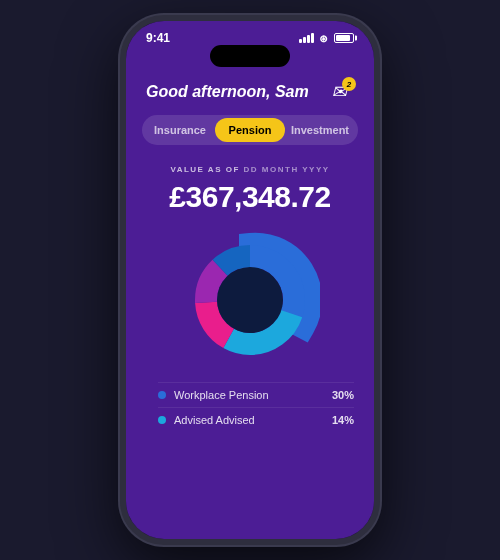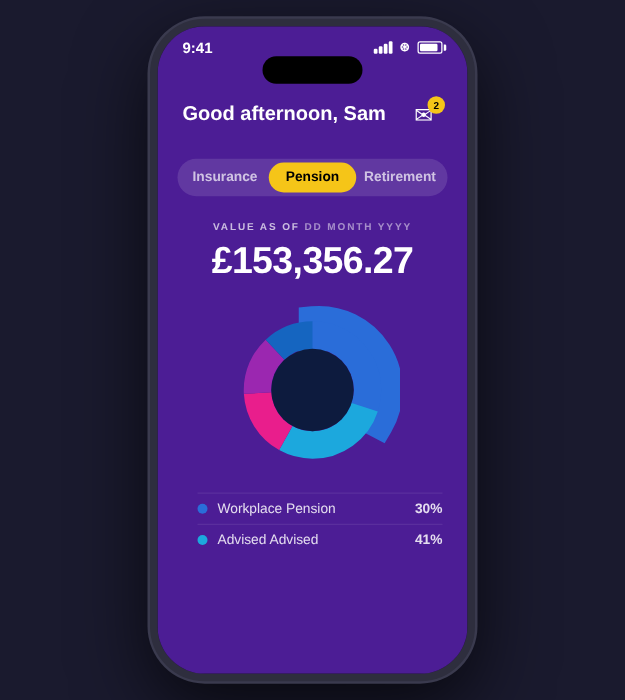--- a/index.html
+++ b/index.html
@@ -130,20 +130,21 @@
       border-radius: 20px;
       margin: -4px auto 8px;
     }
 
     
     .header {
       display: flex;
       justify-content: space-between;
       align-items: center;
       padding: 4px 20px 10px;
+      font-style: italic;
     }
 
     .greeting {
       color: white;
       font-size: 16px;
       font-weight: 700;
     }
 
     .notification-icon {
       position: relative;
@@ -174,21 +175,21 @@
       font-weight: 700;
       color: #000;
     }
 
     
     .tab-bar {
       display: flex;
       align-items: center;
       background: rgba(255,255,255,0.12);
       border-radius: 20px;
-      margin: 12px 16px 16px;
+      margin: 0 16px 16px;
       padding: 3px;
     }
 
     .tab-item {
       flex: 1;
       text-align: center;
       padding: 6px 4px;
       border-radius: 16px;
       font-size: 11px;
       font-weight: 600;
@@ -307,29 +308,29 @@
       <span class="greeting">Good afternoon, Sam</span>
       <div class="notification-icon">
         <span class="mail-icon">✉</span>
         <div class="notification-badge">2</div>
       </div>
     </div>
 
     <div class="tab-bar">
       <div class="tab-item">Insurance</div>
       <div class="tab-item active">Pension</div>
-      <div class="tab-item">Retirement</div>
+      <div class="tab-item">Investment</div>
     </div>
 
     <div class="value-section">
       <div class="value-label">
         <span>VALUE AS OF</span>
         <strong>DD MONTH YYYY</strong>
       </div>
-      <div class="value-amount">£153,356.27</div>
+      <div class="value-amount">£367,348.72</div>
     </div>
 
     <div class="chart-container">
       <svg class="donut-chart" viewBox="0 0 140 140">
 
         <path d="M70,70 L70,14 A56,56 0 0,1 123.5,98 Z" fill="none" stroke="#2a6dd9" stroke-width="22" stroke-linecap="butt" stroke-dasharray="0"></path>
 
         <circle cx="70" cy="70" r="44" fill="none" stroke="#2a6dd9" stroke-width="22" stroke-dasharray="83.0 259.9" stroke-dashoffset="0" transform="rotate(-90 70 70)"></circle>
         <circle cx="70" cy="70" r="44" fill="none" stroke="#1ca8dd" stroke-width="22" stroke-dasharray="77.3 266.6" stroke-dashoffset="-83.0" transform="rotate(-90 70 70)"></circle>
         <circle cx="70" cy="70" r="44" fill="none" stroke="#e91e8c" stroke-width="22" stroke-dasharray="44.2 299.7" stroke-dashoffset="-160.3" transform="rotate(-90 70 70)"></circle>
@@ -346,18 +347,18 @@
           <div class="legend-dot" style="background:#2a6dd9"></div>
           <span class="legend-label">Workplace Pension</span>
         </div>
         <span class="legend-pct">30%</span>
       </div>
       <div class="legend-item">
         <div class="legend-left">
           <div class="legend-dot" style="background:#1ca8dd"></div>
           <span class="legend-label">Advised Advised</span>
         </div>
-        <span class="legend-pct">41%</span>
+        <span class="legend-pct">14%</span>
       </div>
     </div>
 
   </div>
 </div>
 
 </body></html>

